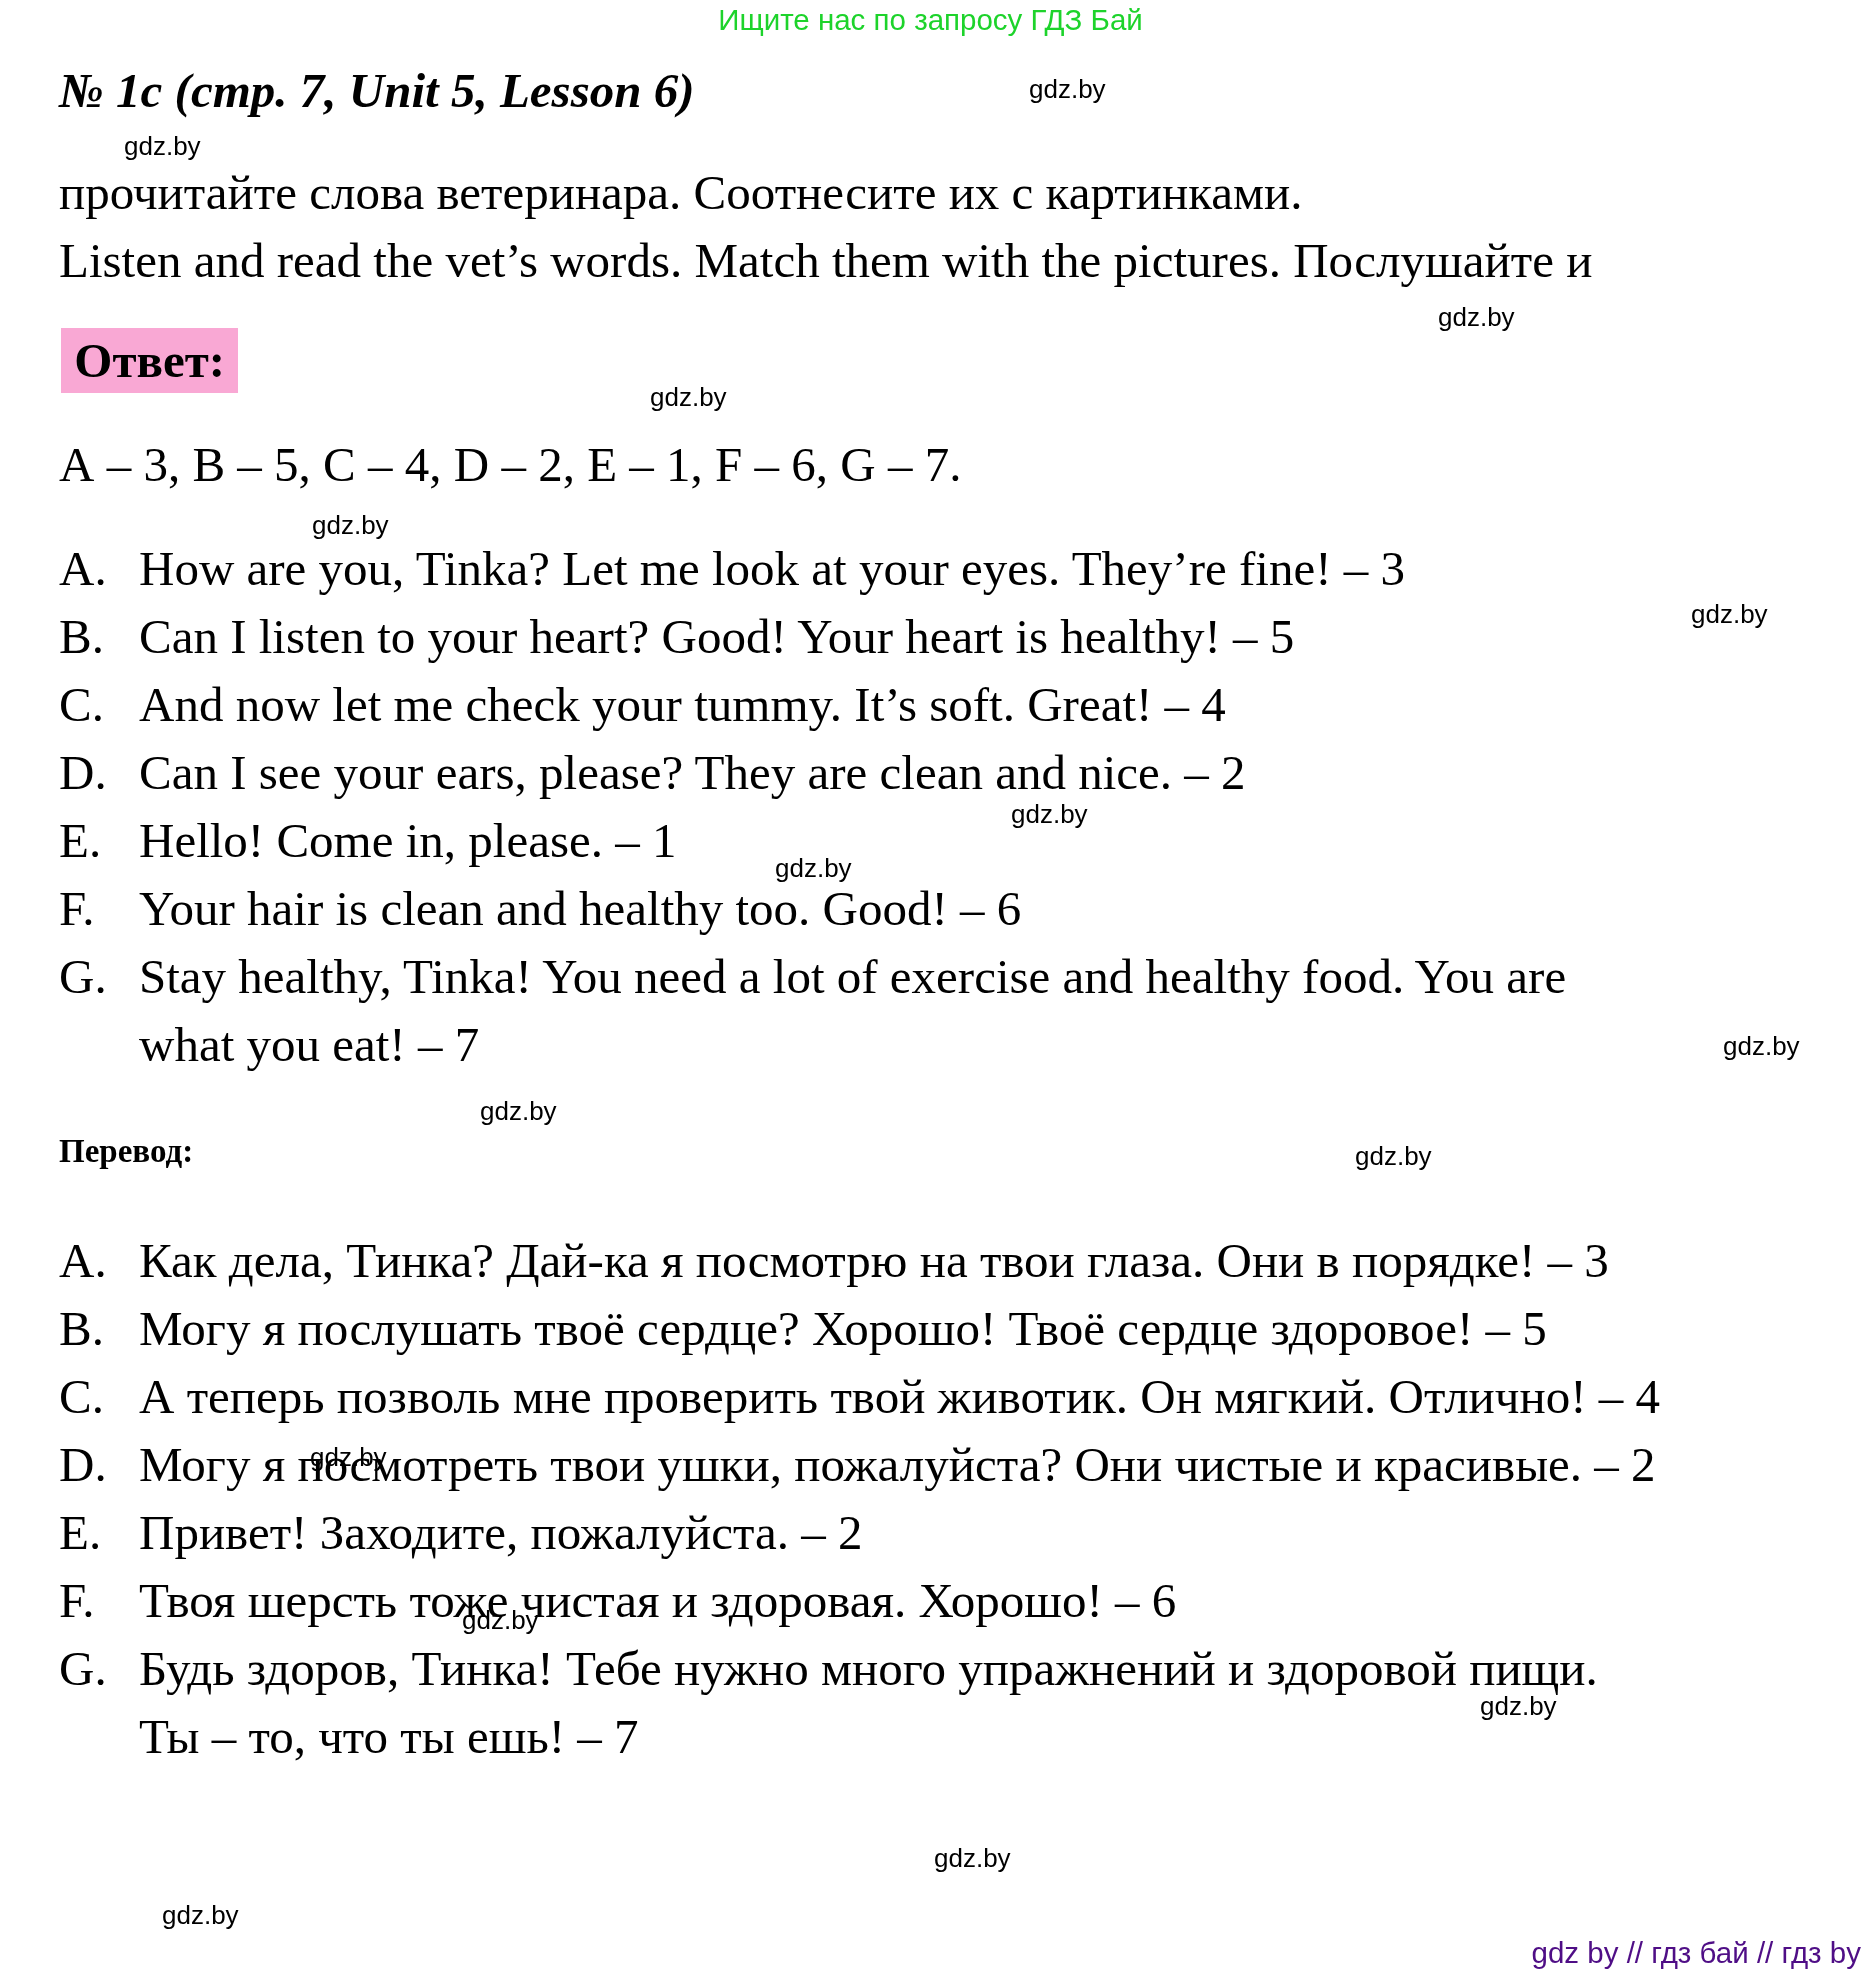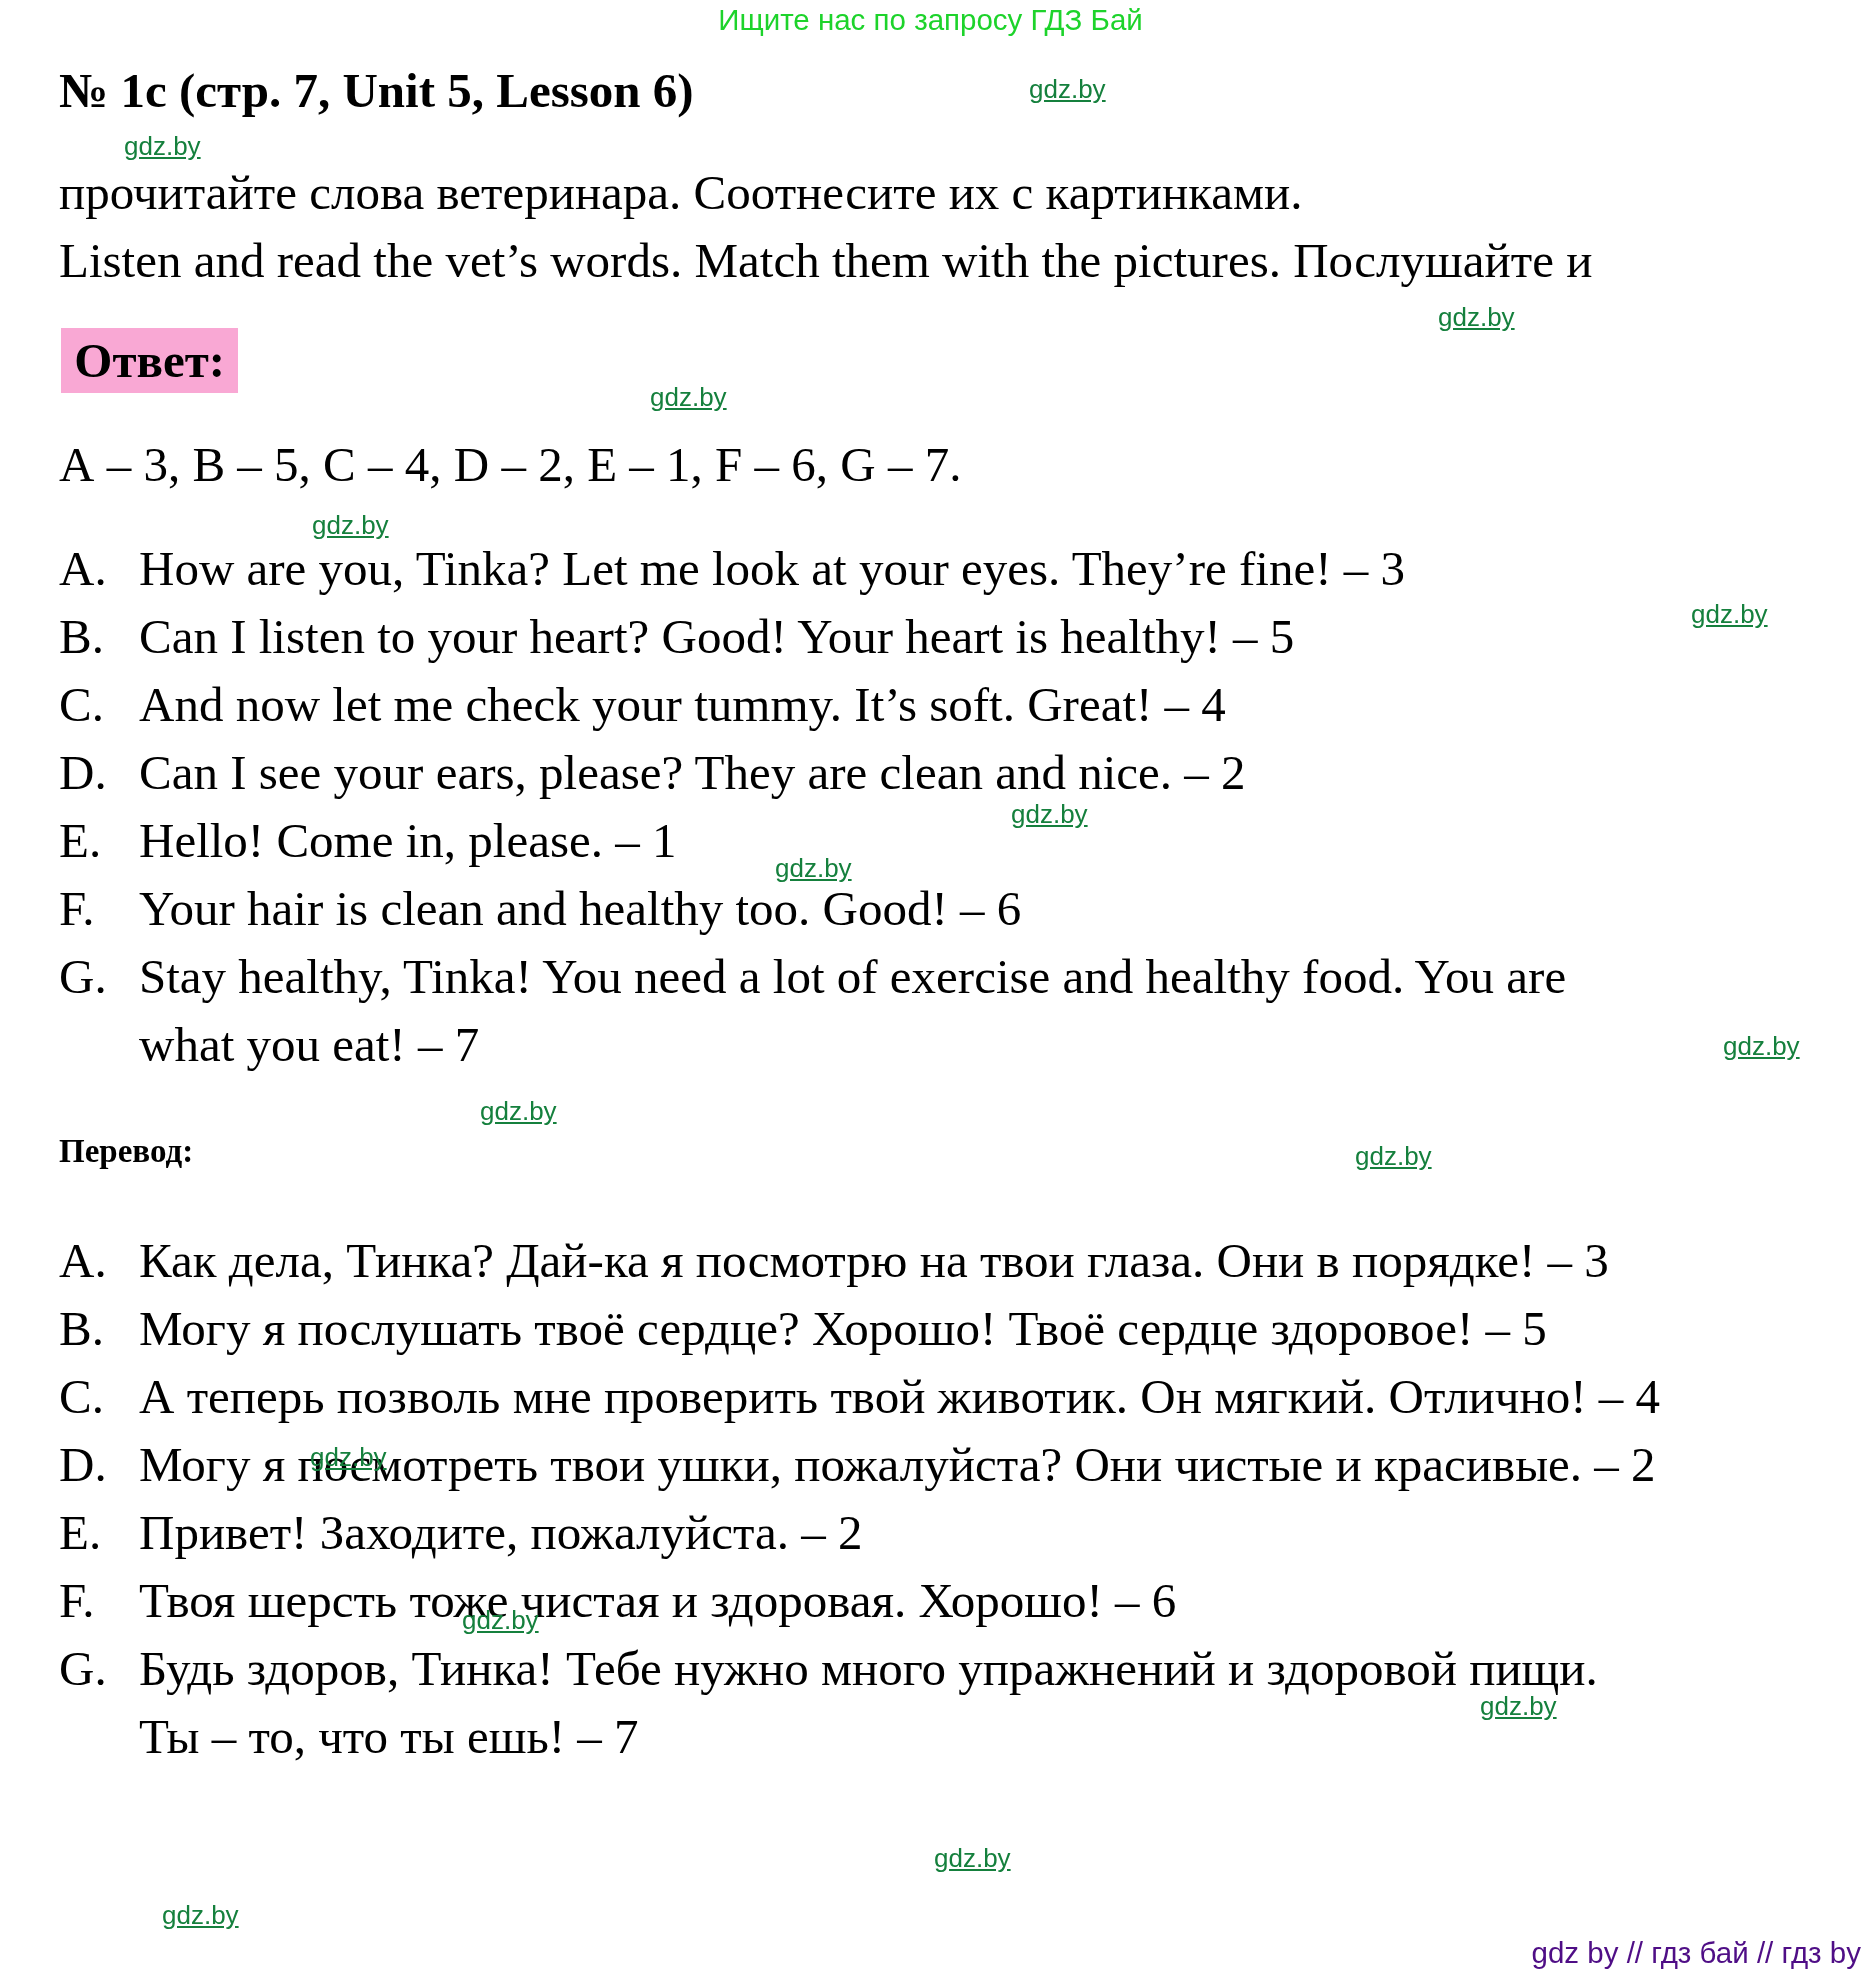--- a/index.html
+++ b/index.html
@@ -21,20 +21,21 @@
     font-size: 29.5px; line-height: 40px;
     color: #1dd32b;
   }
 
   
   .title {
     left: 59px; top: 61px;
     font-size: 49px; font-weight: bold;
     line-height: 59px;
     white-space: nowrap;
+    font-style: italic;
   }
 
   
   .task { left: 59px; top: 159px; font-size: 49px; }
   .task .tline { line-height: 68px; white-space: nowrap; }
 
   
   .answer-hl {
     left: 61px; top: 328px;
     background: #f9a8d4;
@@ -79,23 +80,22 @@
     font-family: "Liberation Sans", "DejaVu Sans", sans-serif;
     font-size: 29.5px; line-height: 34px;
     color: #4f0e86;
   }
 
   
   .wm {
     position: absolute;
     font-family: "Liberation Sans", "DejaVu Sans", sans-serif;
     font-size: 26px; line-height: 30px;
-    color: #15803d;
-    white-space: nowrap;
-    text-decoration: underline;
+    color: #000000;
+    white-space: nowrap;
   }
 </style>
 </head>
 <body>
 
 <div>
 
   <div class="abs banner">Ищите нас по запросу ГДЗ Бай</div>
 
   <div class="abs title">№ 1c (стр. 7, Unit 5, Lesson 6)</div>

